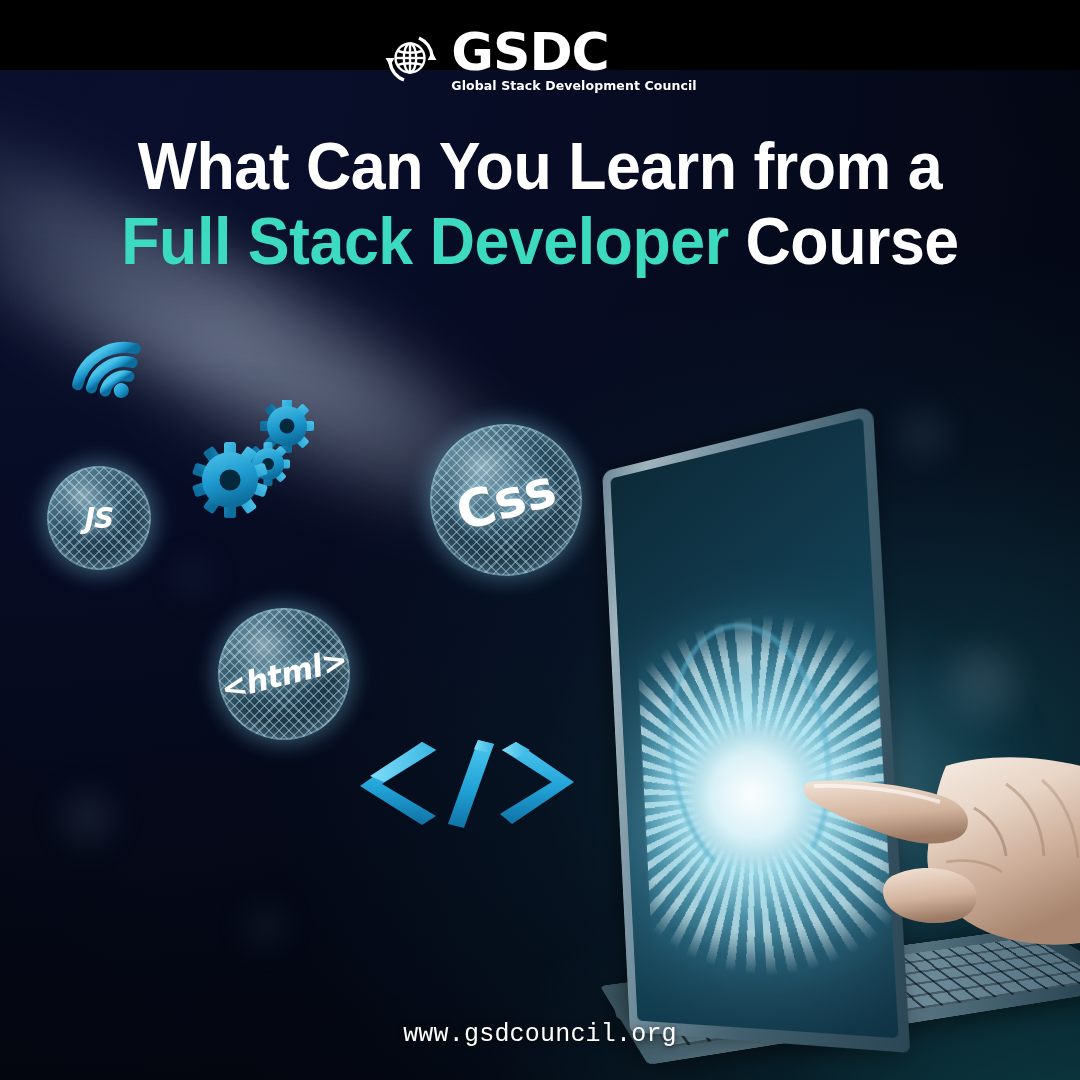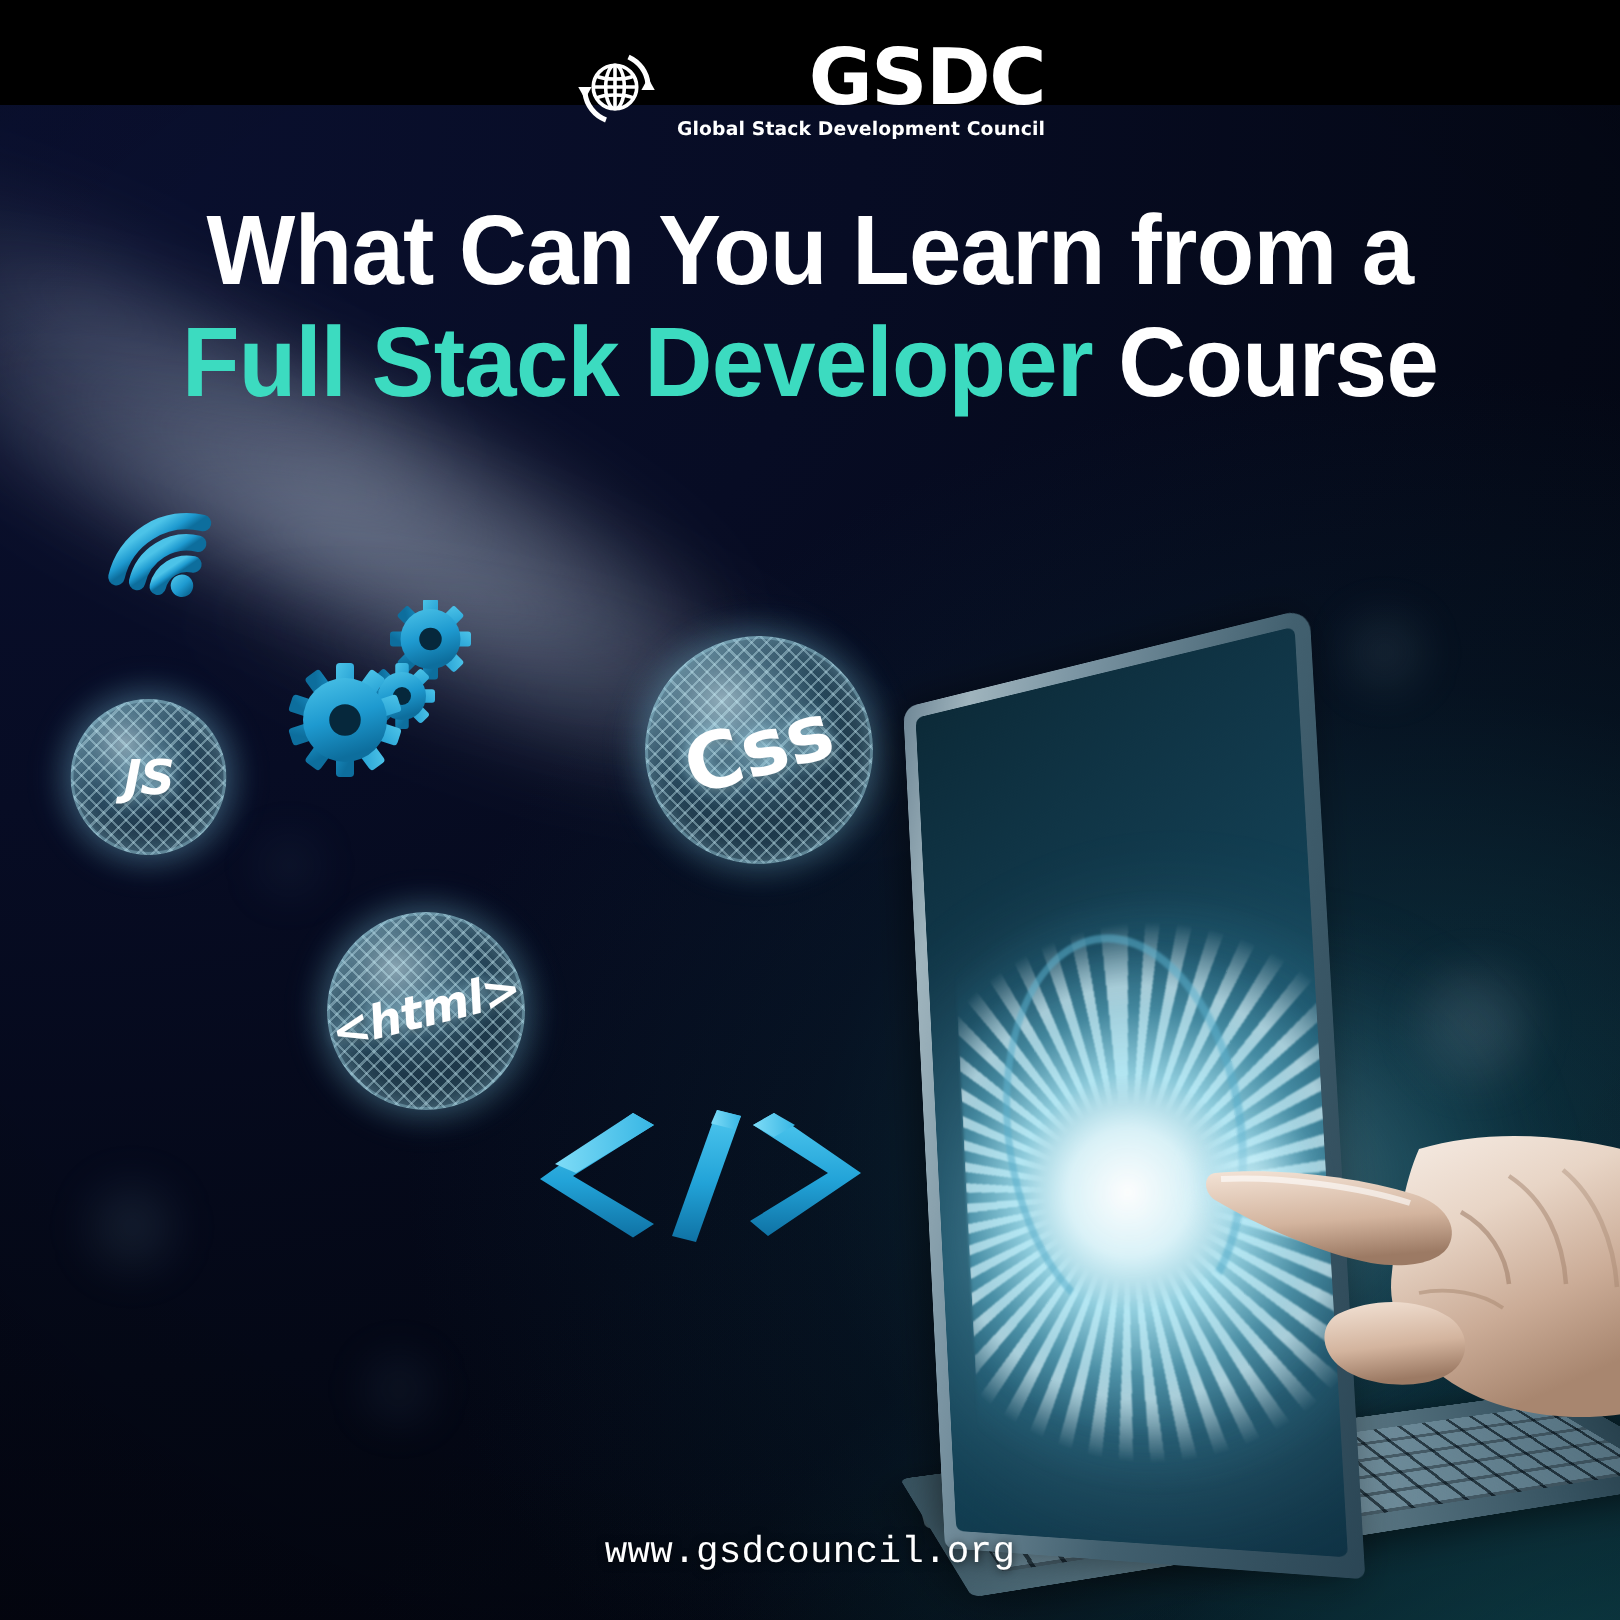--- a/index.html
+++ b/index.html
@@ -53,21 +53,21 @@
   .bokeh.b4{left:900px;top:412px;width:46px;height:46px;background:rgba(150,195,215,0.12);}
   .bokeh.b5{left:176px;top:560px;width:34px;height:34px;background:rgba(110,150,190,0.10);}
 
   
   .topbar{position:absolute;left:0;top:0;width:1080px;height:70px;background:#000;z-index:40;}
   .logo{
     position:absolute;left:0;top:28px;width:1080px;height:80px;z-index:41;
     display:flex;align-items:flex-start;justify-content:center;gap:10px;
   }
   .logo-globe{width:58px;height:58px;margin-top:2px;flex:0 0 auto;}
-  .logo-text{display:flex;flex-direction:column;align-items:flex-end;line-height:1;}
+  .logo-text{display:flex;flex-direction:column;align-items:flex-start;line-height:1;}
   .logo-word{
     font-family:"DejaVu Sans",sans-serif;font-weight:700;font-size:52px;letter-spacing:-1px;
     color:#fff;line-height:0.95;
   }
   .logo-sub{
     font-family:"DejaVu Sans",sans-serif;font-weight:700;font-size:12.5px;color:#fff;
     letter-spacing:0.1px;margin-top:3px;white-space:nowrap;
   }
 
   
@@ -110,21 +110,21 @@
     text-shadow:0 0 10px rgba(180,235,255,0.85), 0 2px 4px rgba(0,0,0,0.5);
     white-space:nowrap;
   }
   .sphere .glow{
     position:absolute;inset:-18px;border-radius:50%;pointer-events:none;
     background:radial-gradient(circle, rgba(140,215,240,0.22) 40%, rgba(0,0,0,0) 72%);
     filter:blur(8px);
   }
 
   #sphere-js{left:47px;top:466px;width:104px;height:104px;}
-  #sphere-js .lbl{font-size:32px;font-style:italic;letter-spacing:-1px;}
+  #sphere-js .lbl{font-size:28px;font-style:italic;letter-spacing:-1px;}
   #sphere-css{left:430px;top:424px;width:152px;height:152px;}
   #sphere-css .lbl{font-size:52px;transform:rotate(-16deg);letter-spacing:0px;}
   #sphere-html{left:218px;top:608px;width:132px;height:132px;}
   #sphere-html .lbl{font-size:31px;font-style:italic;transform:rotate(-14deg);letter-spacing:-0.5px;}
 
   .wifi{position:absolute;left:70px;top:320px;width:92px;height:78px;}
   .gears{position:absolute;left:190px;top:400px;width:135px;height:125px;}
   .codesym{position:absolute;left:352px;top:736px;width:224px;height:95px;}
 
   

